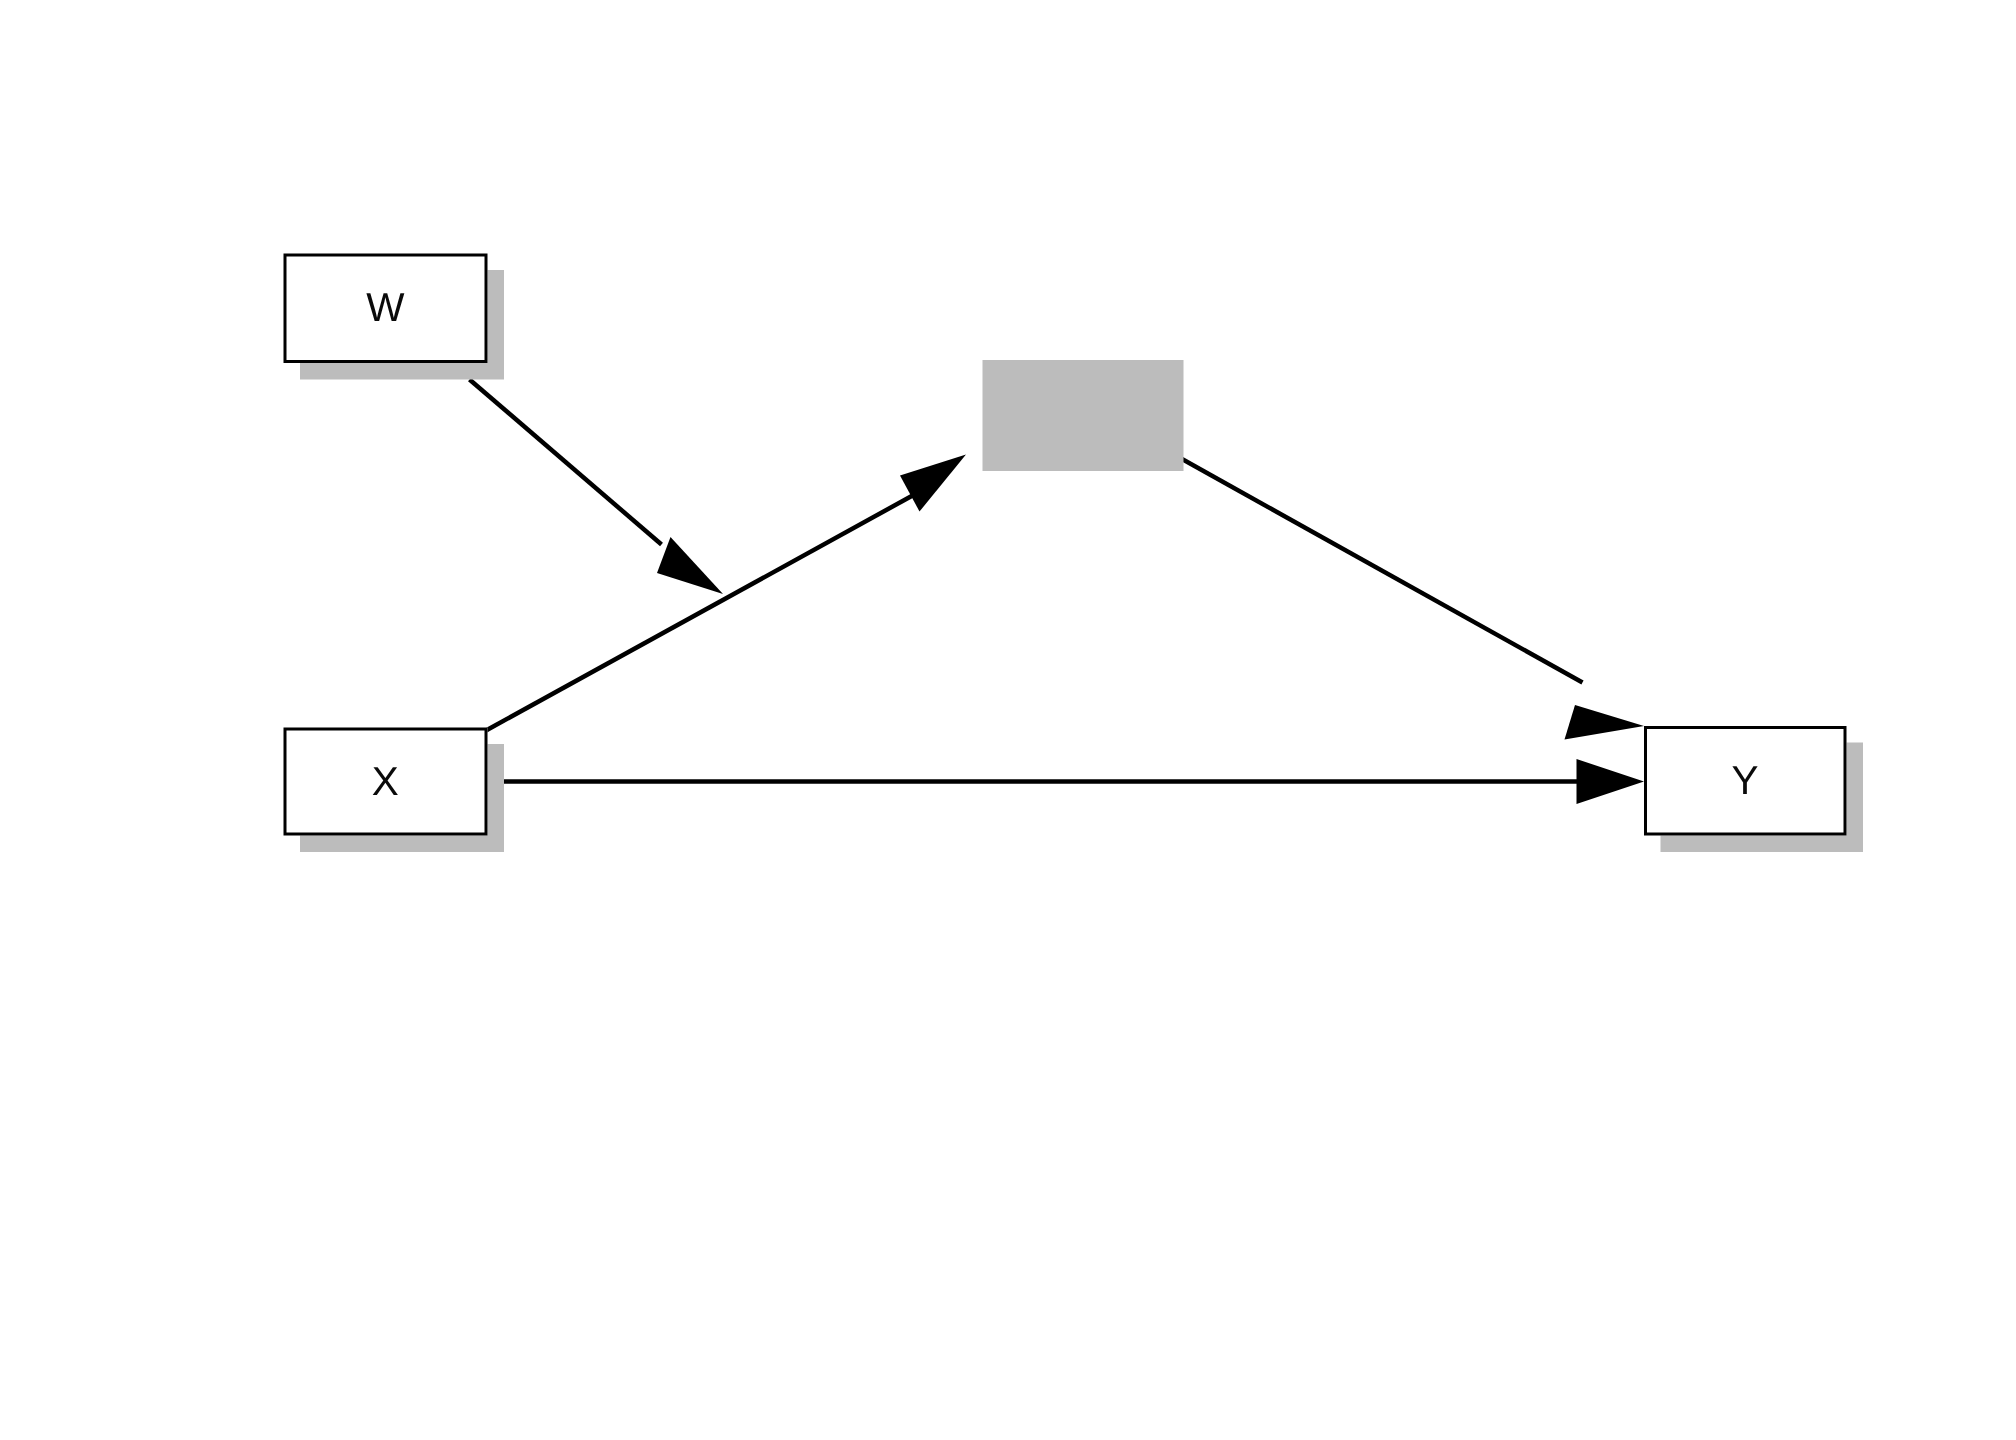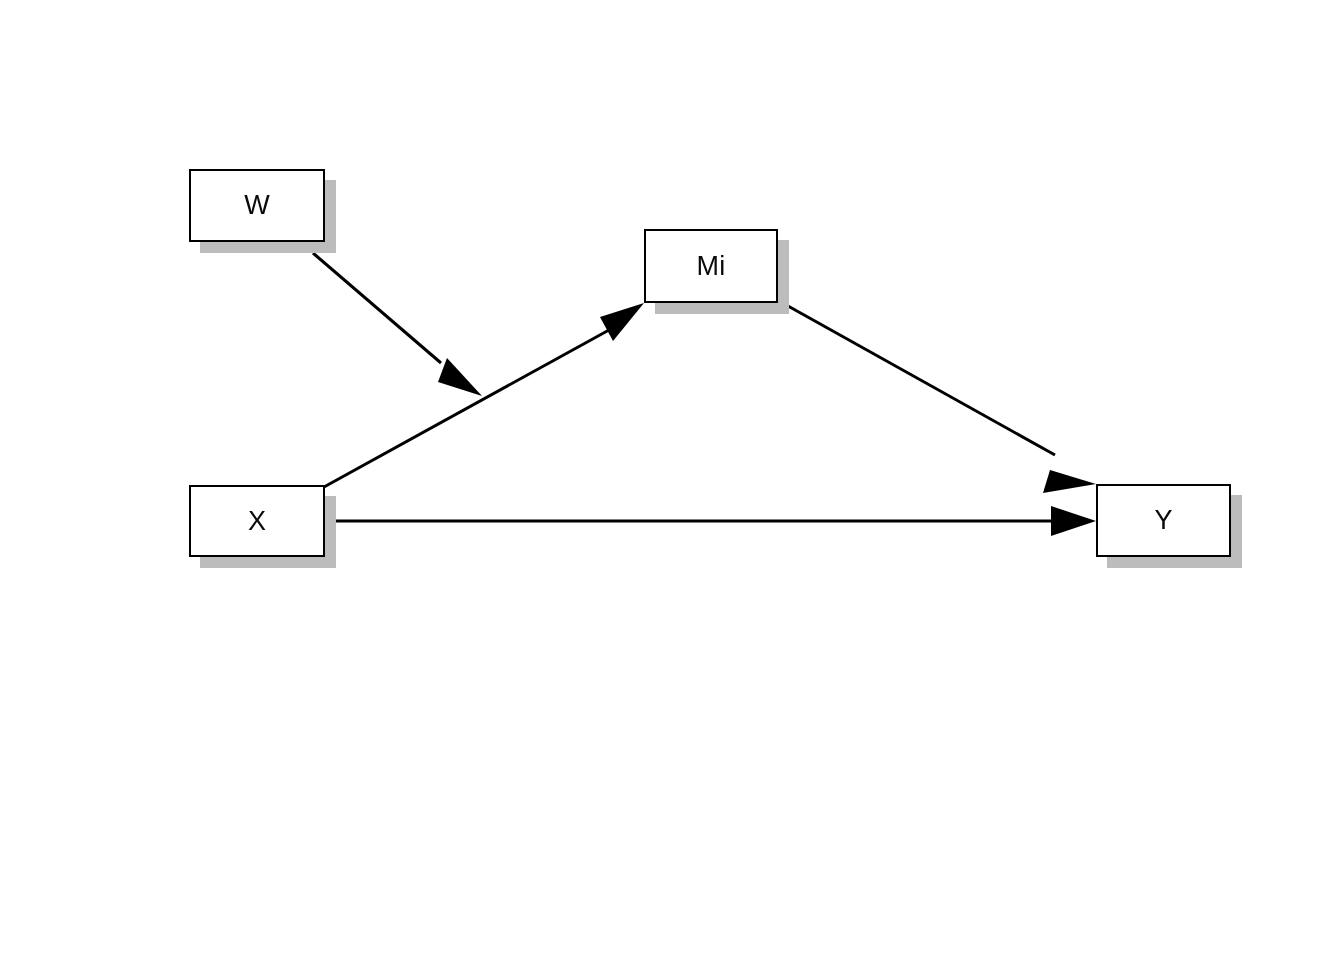--- a/index.html
+++ b/index.html
@@ -78,23 +78,20 @@
       <polygon points="1096,521 1051,506 1051,536" fill="#000000"></polygon>
     </g>
   </svg>
 
   <div class="node-shadow" style="left:200px; top:180px; width:136px; height:73px;"></div>
   <div class="node" style="left:189px; top:169px; width:136px; height:73px;">
     <span class="node-label">W</span>
   </div>
 
   <div class="node-shadow" style="left:655px; top:240px; width:134px; height:74px;"></div>
-  <div class="node" style="left:644px; top:229px; width:134px; height:74px;">
-    <span class="node-label">Mi</span>
-  </div>
 
   <div class="node-shadow" style="left:200px; top:496px; width:136px; height:72px;"></div>
   <div class="node" style="left:189px; top:485px; width:136px; height:72px;">
     <span class="node-label">X</span>
   </div>
 
   <div class="node-shadow" style="left:1107px; top:495px; width:135px; height:73px;"></div>
   <div class="node" style="left:1096px; top:484px; width:135px; height:73px;">
     <span class="node-label">Y</span>
   </div>

